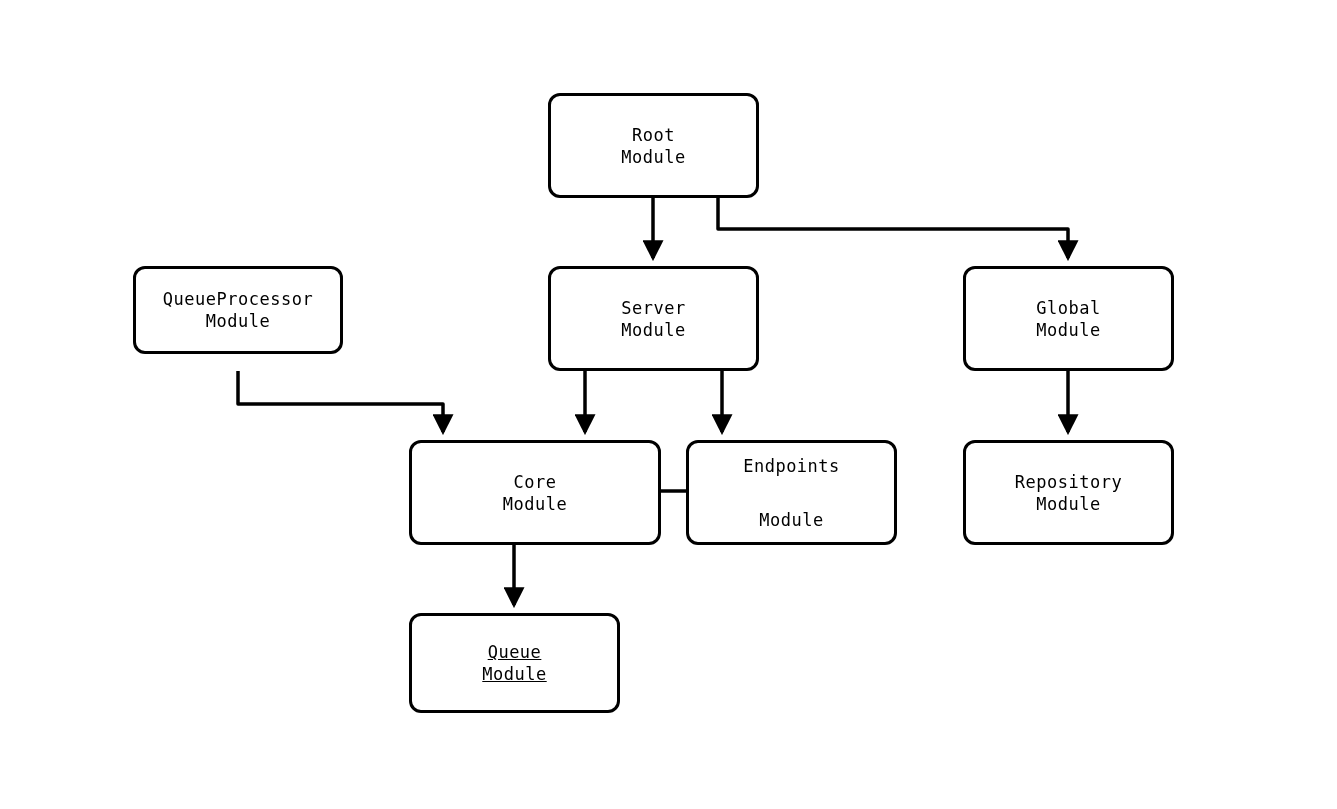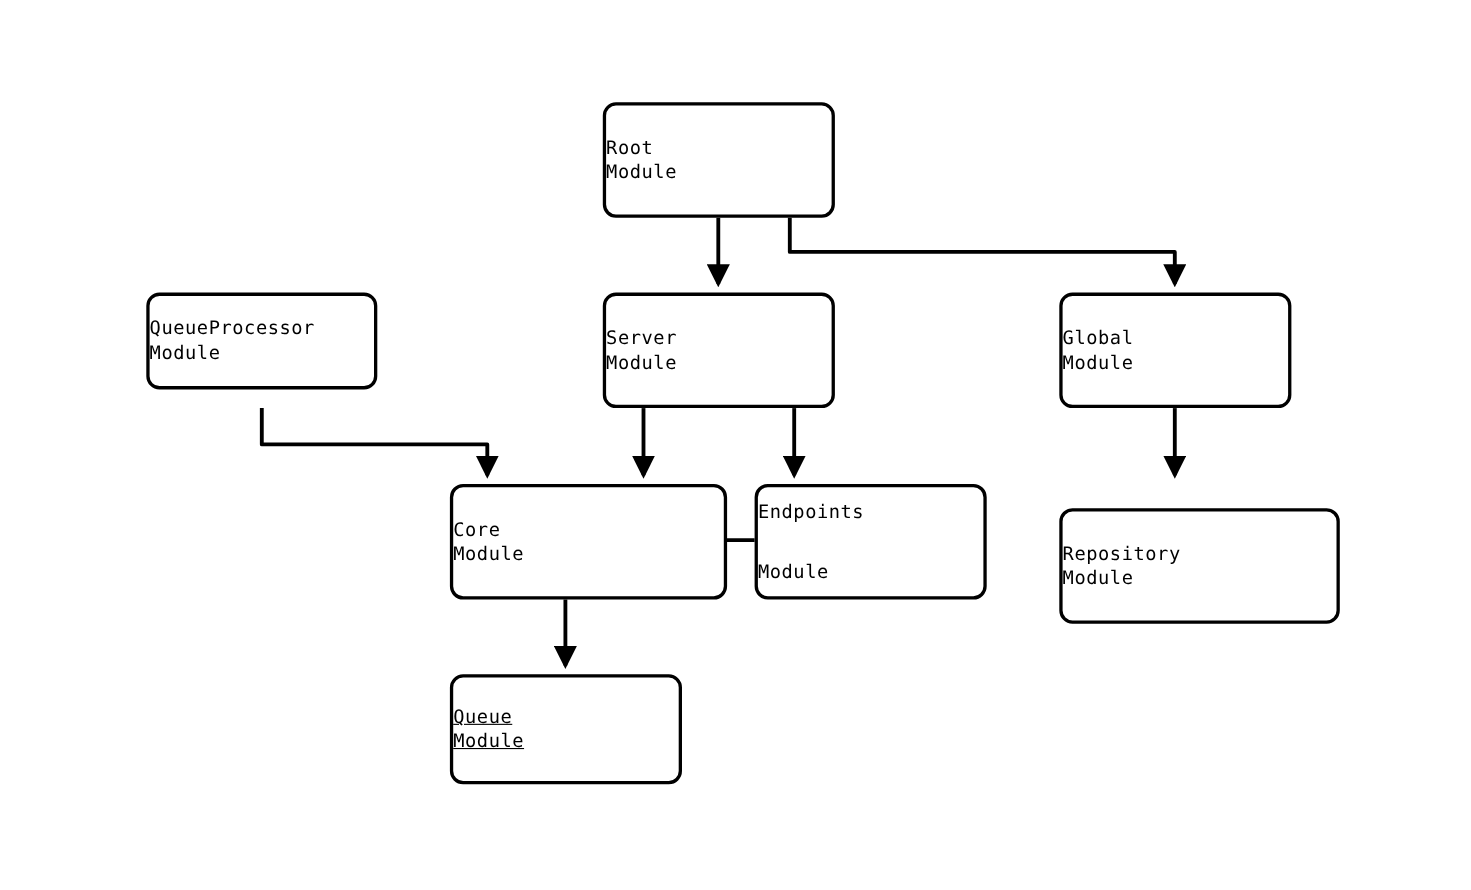--- a/index.html
+++ b/index.html
@@ -23,21 +23,21 @@
     height: 809px;
   }
   .node {
     position: absolute;
     box-sizing: border-box;
     border: 3px solid #000000;
     border-radius: 12px;
     background: #ffffff;
     display: flex;
     flex-direction: column;
-    align-items: flex-start;
+    align-items: center;
     justify-content: center;
     color: #000000;
     font-size: 17px;
     line-height: 22px;
     letter-spacing: 0.5px;
     z-index: 2;
   }
   .node .line1, .node .line2 {
     display: block;
     white-space: pre;
@@ -111,21 +111,21 @@
   <div class="node" style="left:409px; top:440px; width:252px; height:105px;">
     <span class="line1">Core</span>
     <span class="line2">Module</span>
   </div>
 
   <div class="node" style="left:686px; top:440px; width:211px; height:105px;gap:32px;">
     <span class="line1">Endpoints</span>
     <span class="line2">Module</span>
   </div>
 
-  <div class="node" style="left:963px; top:440px; width:255px; height:105px;margin-top:22px;">
+  <div class="node" style="left:963px; top:440px; width:211px; height:105px;">
     <span class="line1">Repository</span>
     <span class="line2">Module</span>
   </div>
 
   <div class="node" style="left:409px; top:613px; width:211px; height:100px;text-decoration:underline;">
     <span class="line1">Queue</span>
     <span class="line2">Module</span>
   </div>
 
 </div>

